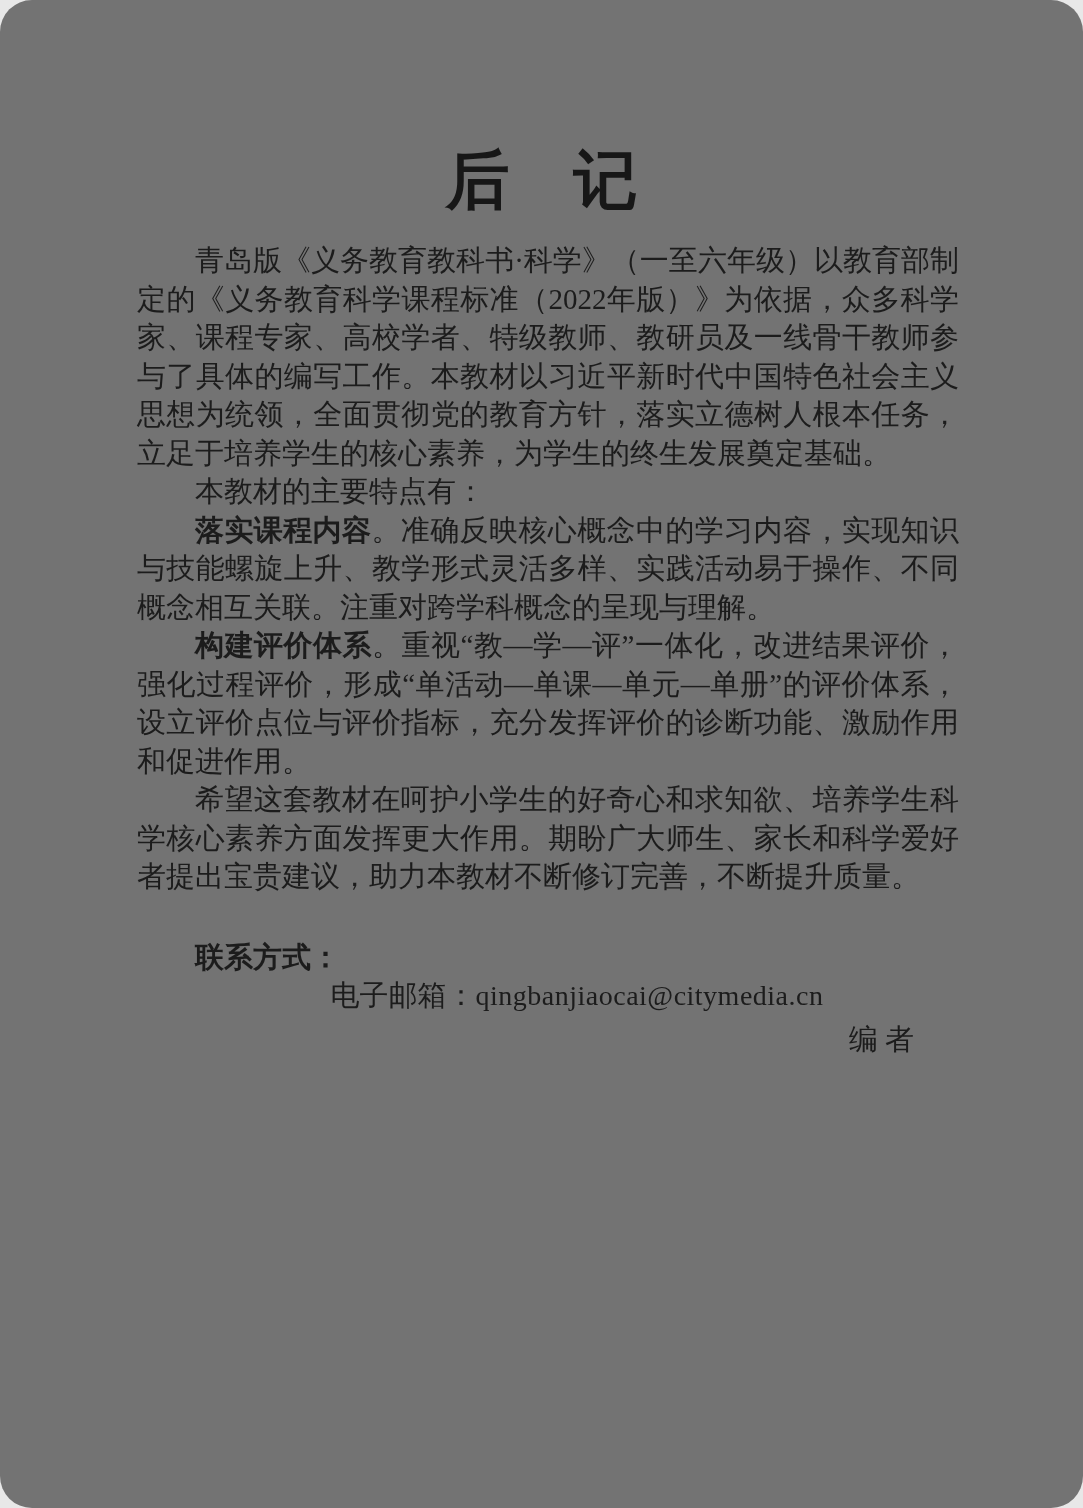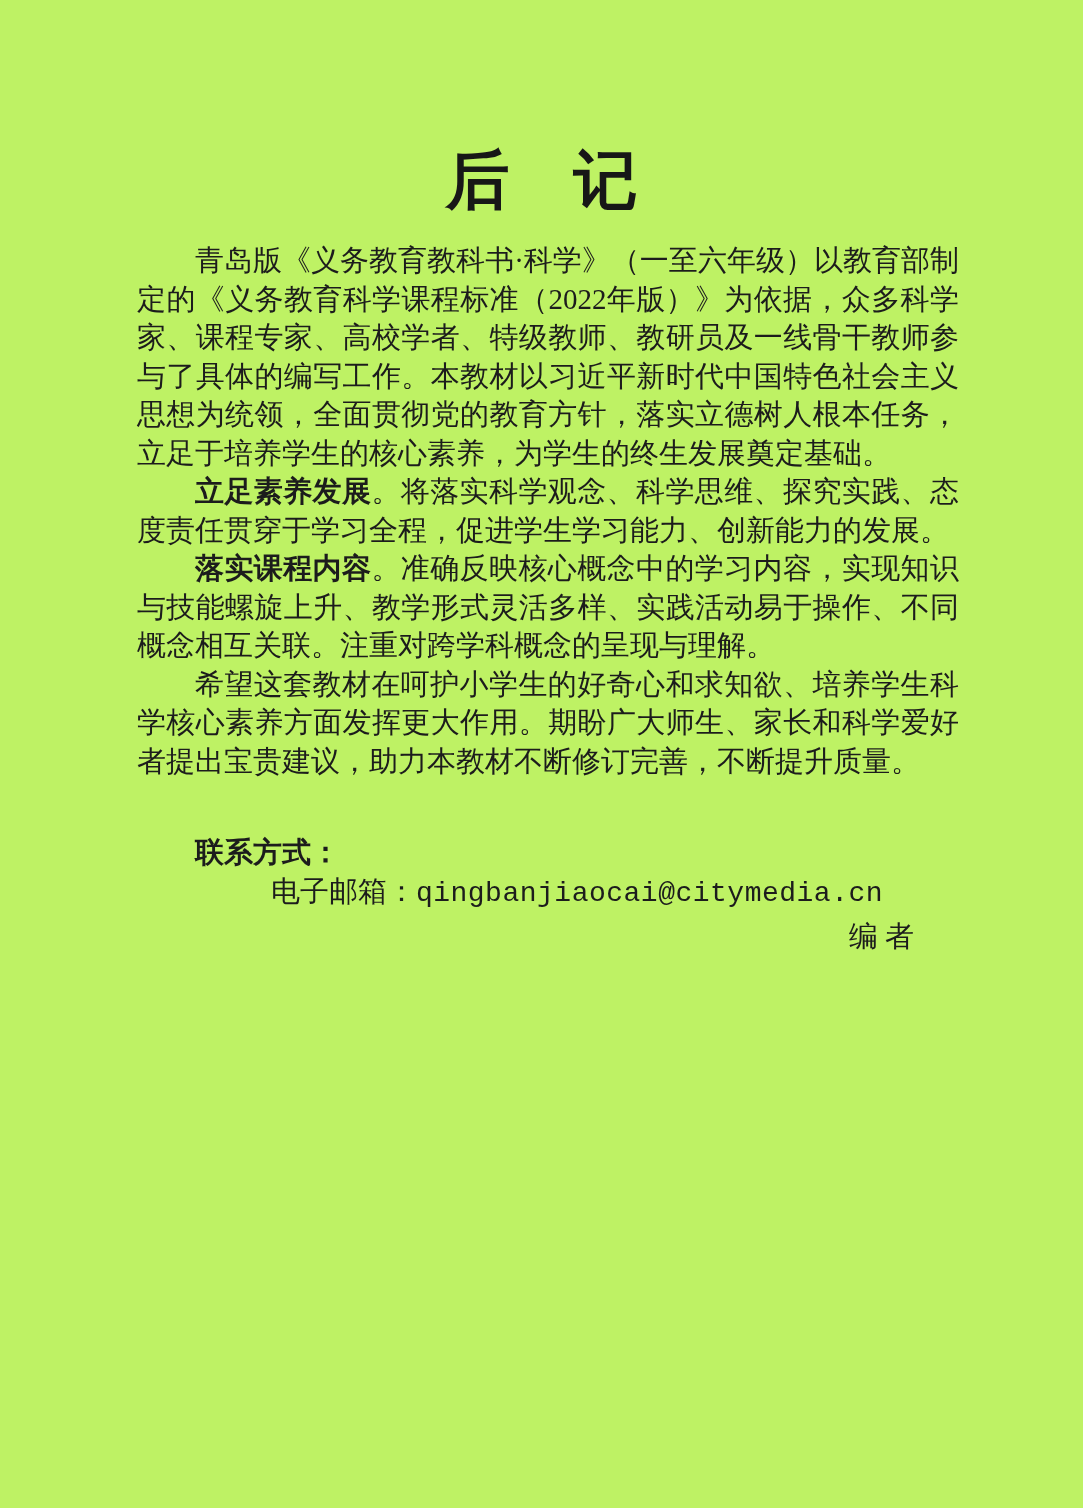--- a/index.html
+++ b/index.html
@@ -5,24 +5,25 @@
   html, body {
     margin: 0;
     padding: 0;
     background: #e8e8e8;
   }
   .page {
     position: relative;
     width: 1083px;
     height: 1508px;
     margin: 0 auto;
-    background: #bef264;
+    background: #737373;
     font-family: "Liberation Serif", "DejaVu Serif", serif;
     color: #1c1c1c;
     overflow: hidden;
+    border-radius: 32px;
   }
   .title {
     position: absolute;
     top: 146px;
     left: 0;
     width: 100%;
     margin: 0;
     text-align: center;
     font-size: 64px;
     font-weight: bold;
@@ -40,22 +41,21 @@
     text-indent: 2em;
     font-size: 29px;
     line-height: 38.5px;
     text-align: justify;
     text-justify: inter-ideograph;
   }
   .lead {
     font-weight: bold;
   }
   .contact {
-    margin-top: 56px;
-    font-family: Liberation Mono, monospace;
+    margin-top: 42px;
   }
   .contact-heading {
     margin: 0;
     text-indent: 2em;
     font-size: 29px;
     line-height: 38.5px;
     font-weight: bold;
   }
   .contact-email {
     margin: 0;
@@ -80,27 +80,28 @@
 <body>
 
 <div class="page">
 
   <h1 class="title">后　记</h1>
 
   <div class="body-text">
 
     <p class="para"><span class="lead"></span><span>青岛版《义务教育教科书·科学》（一至六年级）以教育部制定的《义务教育科学课程标准（2022年版）》为依据，众多科学家、课程专家、高校学者、特级教师、教研员及一线骨干教师参与了具体的编写工作。本教材以习近平新时代中国特色社会主义思想为统领，全面贯彻党的教育方针，落实立德树人根本任务，立足于培养学生的核心素养，为学生的终生发展奠定基础。</span></p>
 
+    <p class="para"><span class="lead"></span><span>本教材的主要特点有：</span></p>
 
-    <p class="para"><span class="lead">立足素养发展</span><span>。将落实科学观念、科学思维、探究实践、态度责任贯穿于学习全程，促进学生学习能力、创新能力的发展。</span></p>
 
 
     <p class="para"><span class="lead">落实课程内容</span><span>。准确反映核心概念中的学习内容，实现知识与技能螺旋上升、教学形式灵活多样、实践活动易于操作、不同概念相互关联。注重对跨学科概念的呈现与理解。</span></p>
 
 
+    <p class="para"><span class="lead">构建评价体系</span><span>。重视“教—学—评”一体化，改进结果评价，强化过程评价，形成“单活动—单课—单元—单册”的评价体系，设立评价点位与评价指标，充分发挥评价的诊断功能、激励作用和促进作用。</span></p>
 
     <p class="para"><span class="lead"></span><span>希望这套教材在呵护小学生的好奇心和求知欲、培养学生科学核心素养方面发挥更大作用。期盼广大师生、家长和科学爱好者提出宝贵建议，助力本教材不断修订完善，不断提升质量。</span></p>
 
     <div class="contact">
       <p class="contact-heading">联系方式：</p>
       <p class="contact-email"><span>电子邮箱：</span><span class="email">qingbanjiaocai@citymedia.cn</span></p>
     </div>
 
     <p class="signature">编 者</p>
 

